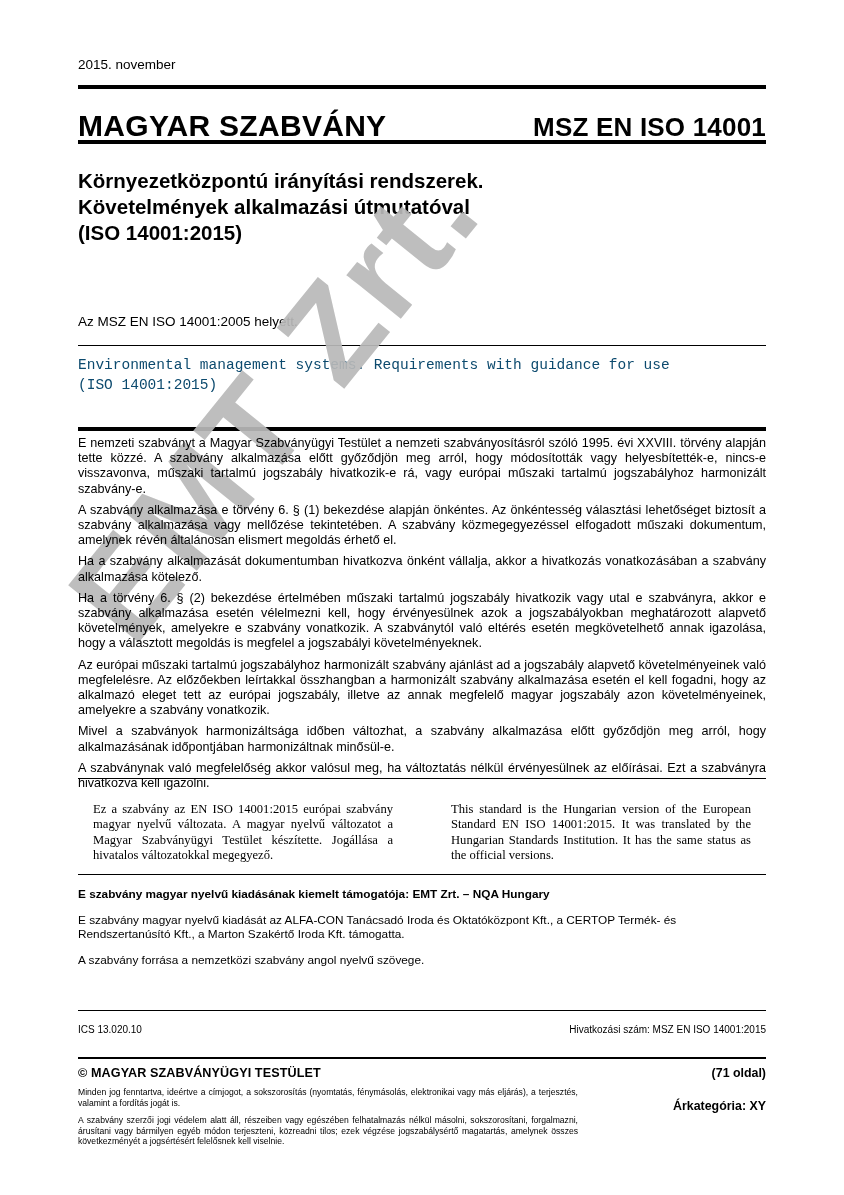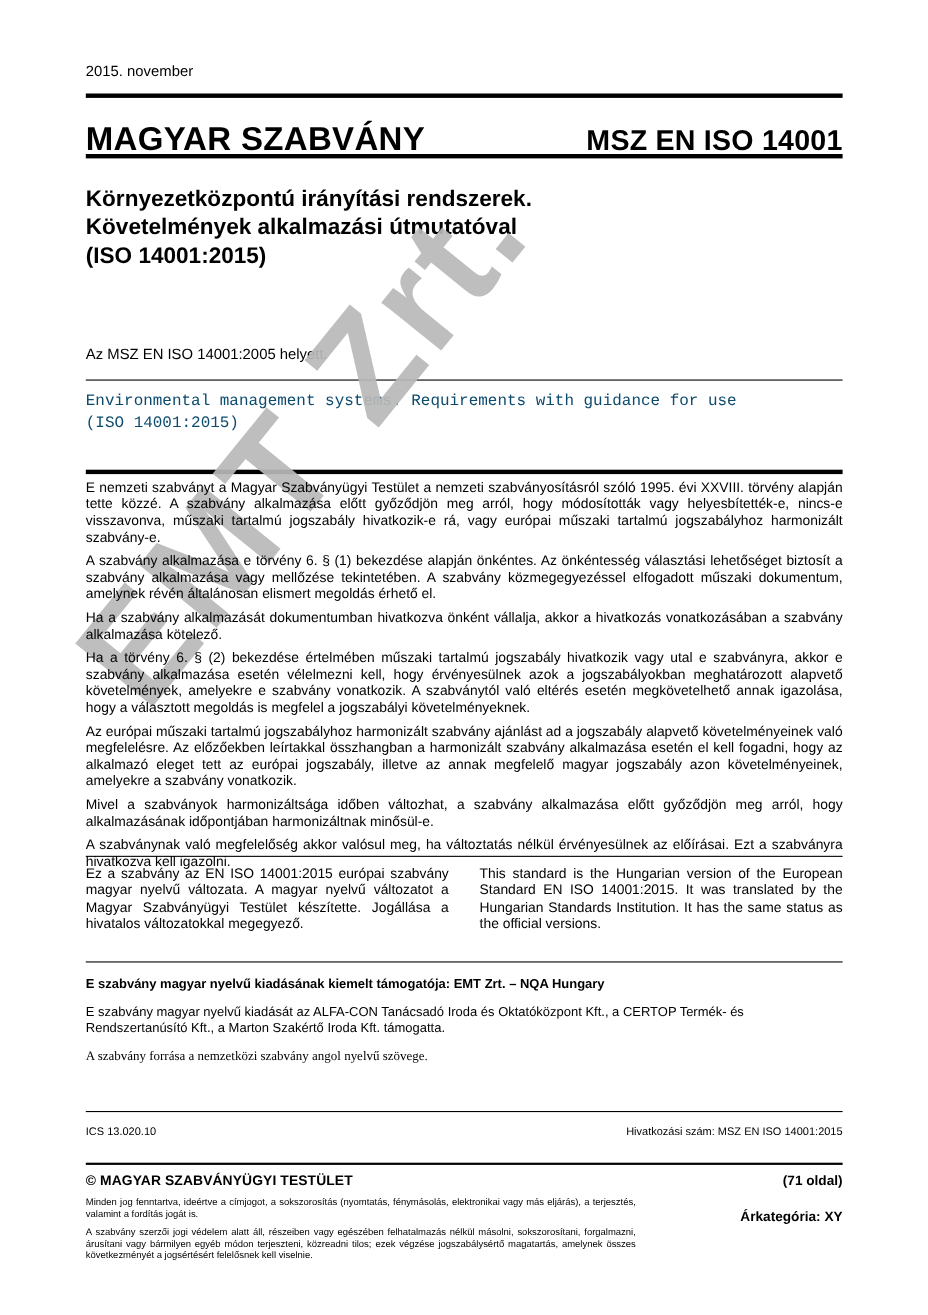--- a/index.html
+++ b/index.html
@@ -168,21 +168,21 @@
     display: flex;
     gap: 28px;
     z-index: 8;
   }
   .transblock .col {
     width: 330px;
     font-size: 12.6px;
     line-height: 15.4px;
     text-align: justify;
   }
-  .transblock .col p { margin: 0; }
+  .transblock .col p { margin: 15px; font-family: Liberation Serif, serif; }
 
   
   .preface {
     position: absolute;
     left: 0;
     top: 887px;
     width: 688px;
     z-index: 8;
   }
   .preface h4 {
@@ -190,21 +190,21 @@
     font-size: 12.4px;
     font-weight: bold;
     line-height: 15px;
   }
   .preface p {
     margin: 0 0 11px 0;
     font-size: 11.8px;
     line-height: 14.6px;
   }
   .preface p.bold { font-weight: bold; }
-  .preface p:last-child { margin-bottom: 0; font-family: Liberation Serif, serif; }
+  .preface p:last-child { margin-bottom: 0; }
 
   
   .ics-row {
     position: absolute;
     left: 0;
     top: 1021px;
     width: 688px;
     display: flex;
     justify-content: space-between;
     font-size: 10px;

